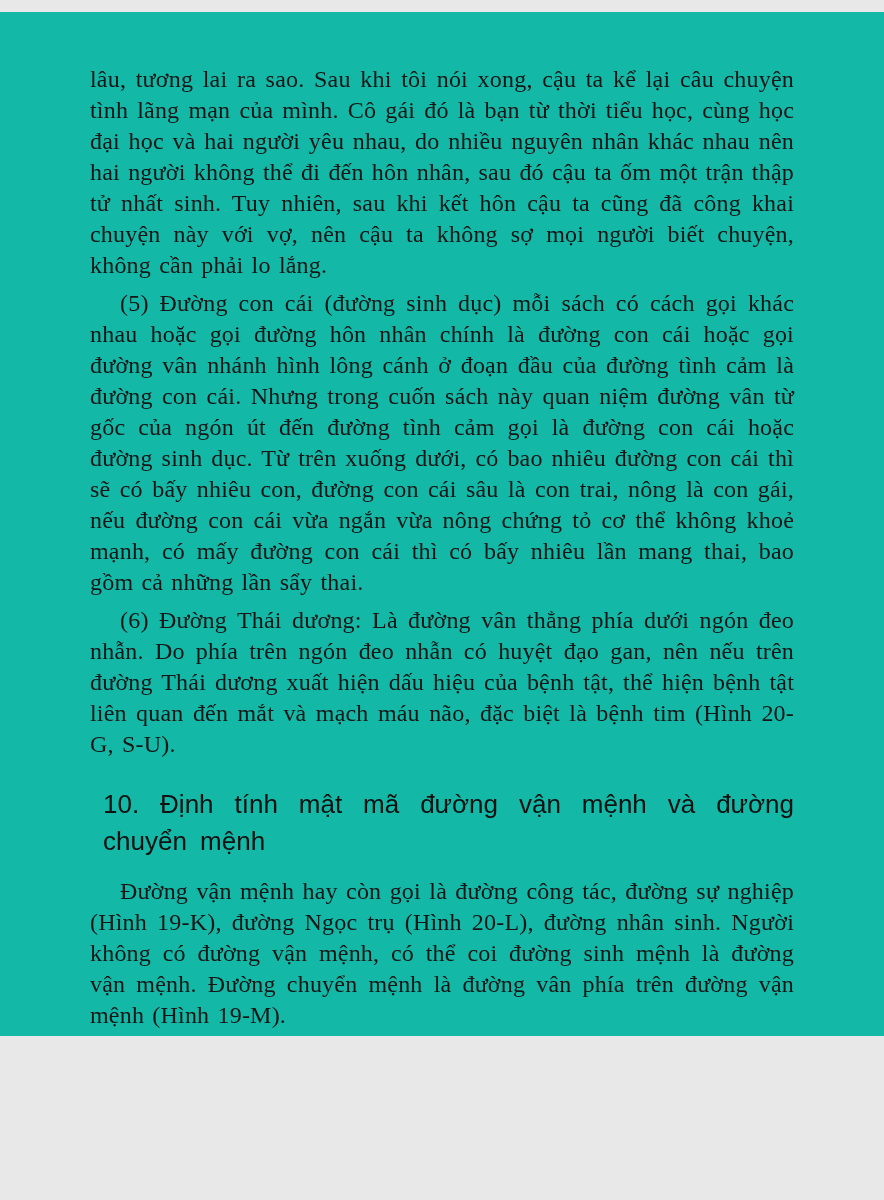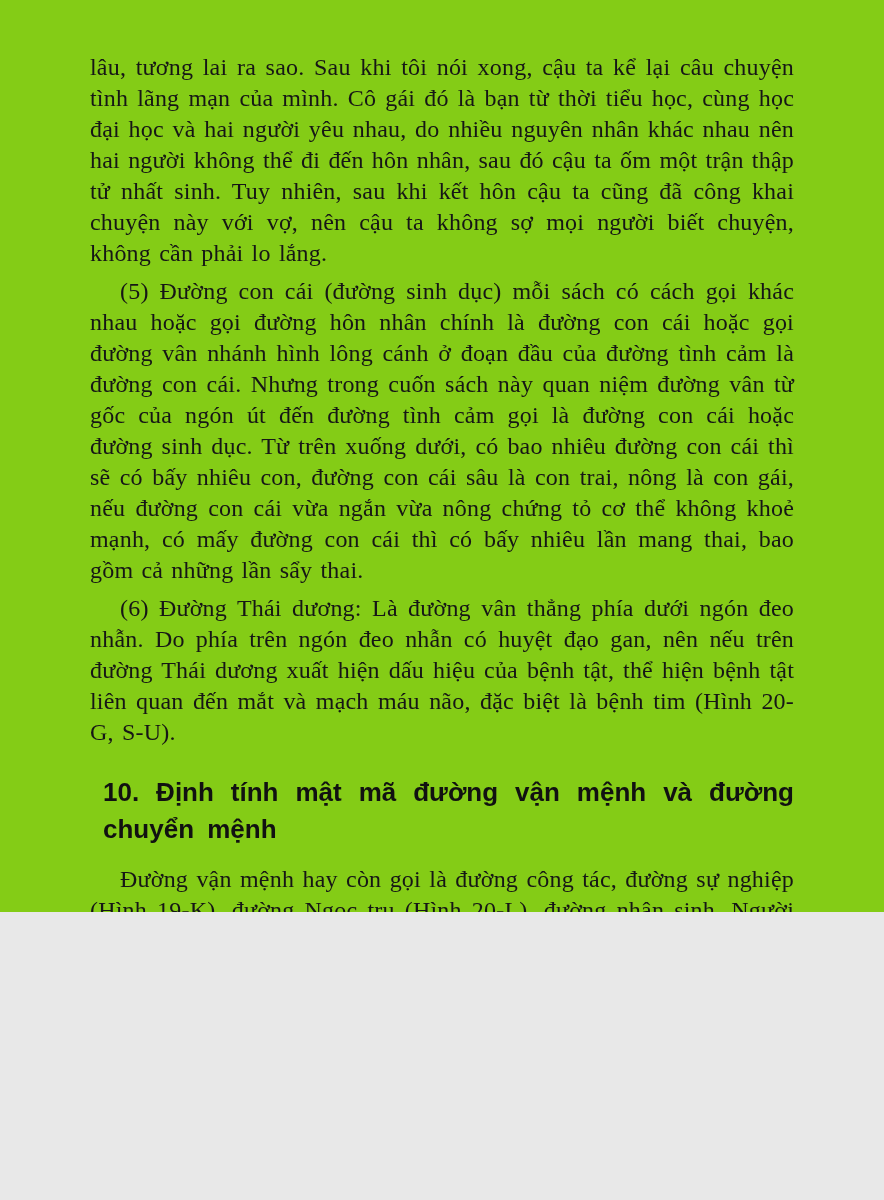--- a/index.html
+++ b/index.html
@@ -3,23 +3,23 @@
 <meta charset="utf-8">
 <style>
   html, body {
     margin: 0;
     padding: 0;
     background: #e8e8e8;
   }
   .page {
     position: relative;
     width: 884px;
-    height: 912px;
-    margin: 0 auto;
-    background: #84cc16;
+    height: 1024px;
+    margin: 12px auto;
+    background: #14b8a6;
     color: #161616;
     overflow: hidden;
     font-family: "Liberation Serif", "DejaVu Serif", serif;
   }
   .content {
     position: absolute;
     top: 52px;
     left: 90px;
     width: 704px;
   }
@@ -32,21 +32,21 @@
     letter-spacing: 0.2px;
     word-spacing: 2px;
   }
   .content p.no-indent {
     text-indent: 0;
   }
   .section-heading {
     margin: 26px 0 16px 0;
     padding-left: 13px;
     font-family: "Liberation Sans", "DejaVu Sans", sans-serif;
-    font-weight: bold;
+    font-weight: normal;
     font-size: 26px;
     line-height: 37px;
     text-align: justify;
     word-spacing: 6px;
     color: #111;
   }
   .page-number {
     position: absolute;
     top: 1131px;
     right: 96px;

